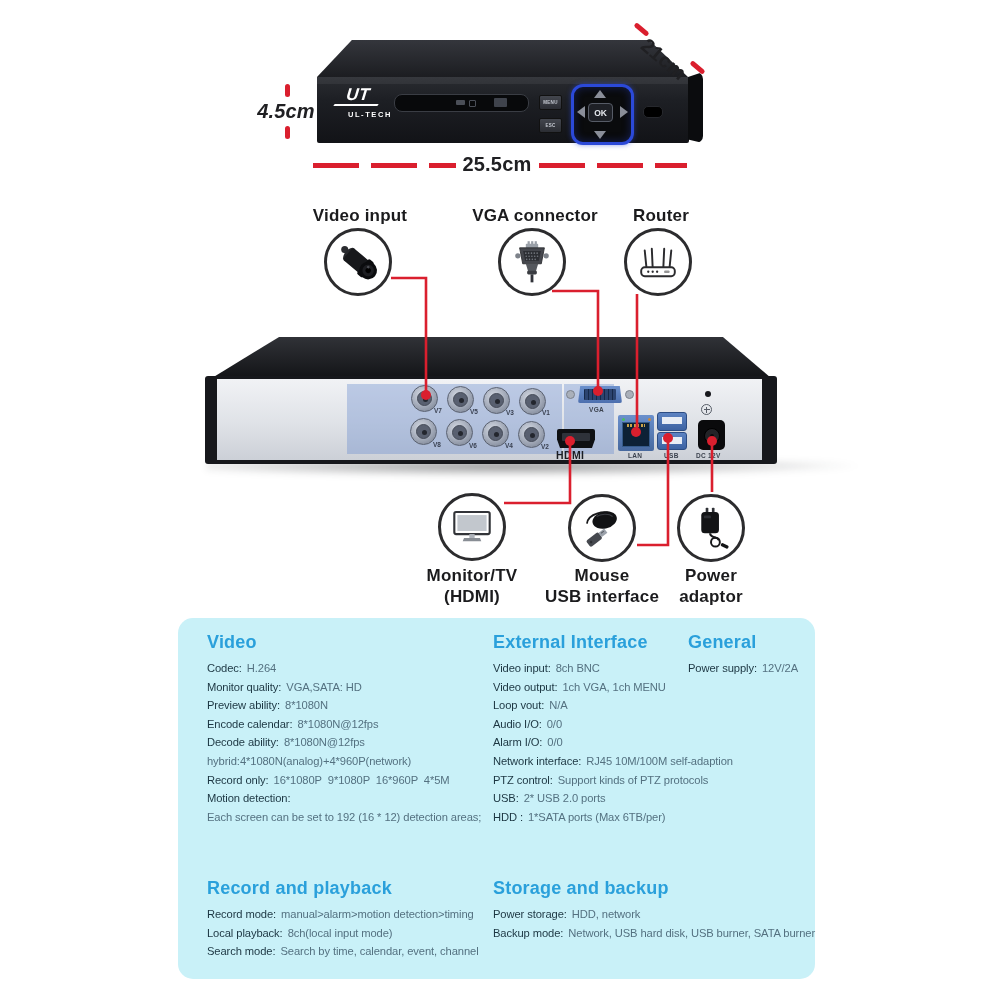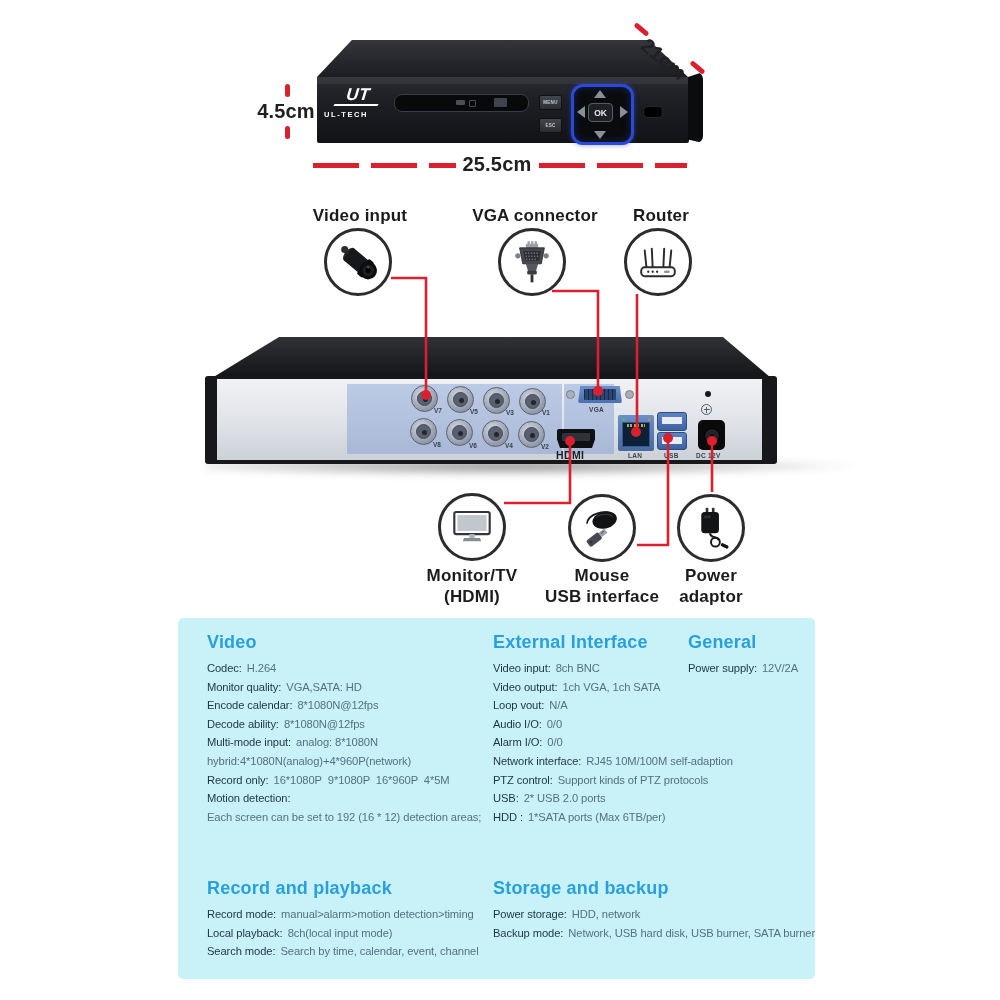--- a/index.html
+++ b/index.html
@@ -13,21 +13,21 @@
     background:linear-gradient(180deg,#34363c 0%,#1c1d21 100%);}
   #fv-face{left:317px;top:77px;width:372px;height:66px;border-radius:0 0 2px 2px;
     background:linear-gradient(180deg,#2a2c31 0%,#1d1f24 35%,#121317 100%);}
   #fv-face:before{content:"";position:absolute;left:0;top:0;width:100%;height:7px;background:rgba(255,255,255,.06);}
   #fv-cap{left:688px;top:72px;width:15px;height:71px;background:#0b0c0e;border-radius:0 7px 7px 0;
     clip-path:polygon(0 7%,100% 0,100% 100%,0 95%);}
   #fv-logo{left:330px;top:85px;width:56px;height:20px;color:#fff;font-size:17px;font-weight:bold;
     font-style:italic;text-align:center;transform:skewX(-6deg);letter-spacing:.5px;}
   #fv-logo-line{left:334px;top:104px;width:44px;height:2px;background:#fff;transform:skewX(-35deg);}
   #fv-brand{left:324px;top:110px;width:68px;color:#fff;font-size:7.5px;font-weight:bold;
-    letter-spacing:1.6px;text-align:left;}
+    letter-spacing:1.6px;text-align:right;}
   #fv-slot{left:394px;top:94px;width:133px;height:16px;background:#08090b;border:1px solid #3a3d44;border-radius:8px;}
   #slot-ic1{left:456px;top:100px;width:9px;height:5px;background:#4a4e57;border-radius:1px;}
   #slot-ic2{left:469px;top:100px;width:5px;height:5px;border:1px solid #4a4e57;border-radius:1px;}
   #slot-ic3{left:494px;top:98px;width:13px;height:9px;background:#3f434c;border-radius:1px;}
   .fv-btn{width:21px;height:13px;background:linear-gradient(#43464e,#2b2d33);border-radius:2px;
     color:#c6cad2;font-size:4.5px;font-weight:bold;display:flex;align-items:center;justify-content:center;
     letter-spacing:.3px;border:1px solid #111;}
   #btn-menu{left:539px;top:95px;}
   #btn-esc{left:539px;top:118px;}
   #dpad{left:571px;top:84px;width:57px;height:55px;background:#0a0b0d;border:3px solid #2b49d8;
@@ -39,21 +39,21 @@
   #arr-right{right:3px;top:18.5px;border-top:6px solid transparent;border-bottom:6px solid transparent;border-left:8px solid #8a8e99;}
   #ok-btn{position:absolute;left:14px;top:16px;width:23px;height:17px;background:#1e2026;border:1px solid #565b66;
     border-radius:4px;color:#e6e9ee;font-size:8.5px;font-weight:bold;display:flex;align-items:center;justify-content:center;}
   #fv-pill{left:643px;top:106px;width:18px;height:10px;background:#000;border:1px solid #26282d;border-radius:5px;}
 
   
   .red{background:#da1f2e;border-radius:3px;}
   .dim-label{font-size:20px;font-weight:bold;color:#202023;text-align:center;letter-spacing:.2px;}
   #dimh-d1{left:285px;top:84px;width:5px;height:13px;}
   #dimh-d2{left:285px;top:126px;width:5px;height:13px;}
-  #dimh-label{left:253px;top:100px;width:66px;}
+  #dimh-label{left:253px;top:100px;width:66px;font-style:italic;}
   #dimw-l{left:313px;top:163px;width:143px;height:5px;
     background:repeating-linear-gradient(90deg,#da1f2e 0 46px,transparent 46px 58px);}
   #dimw-r{left:539px;top:163px;width:148px;height:5px;
     background:repeating-linear-gradient(90deg,#da1f2e 0 46px,transparent 46px 58px);}
   #dimw-label{left:452px;top:153px;width:90px;}
   #dimd-d1{left:633px;top:27px;width:17px;height:5px;transform:rotate(40deg);}
   #dimd-label{left:651px;top:34px;width:60px;transform:rotate(40deg);transform-origin:left top;text-align:left;}
   #dimd-d2{left:689px;top:65px;width:17px;height:5px;transform:rotate(40deg);}
 
   
@@ -120,21 +120,21 @@
     background:#232327;border:1px solid #000;}
   #dc-jack:after{content:"";position:absolute;left:11.5px;top:13.5px;width:4px;height:4px;border-radius:50%;background:#0a0a0c;}
   #vent-dot{left:705px;top:391px;width:6px;height:6px;border-radius:50%;background:#17181c;}
   #ground-sym{left:701px;top:404px;width:11px;height:11px;border:1px solid #565c66;border-radius:50%;box-sizing:border-box;}
   #ground-sym:before{content:"";position:absolute;left:1.5px;top:4px;width:6px;height:1px;background:#565c66;}
   #ground-sym:after{content:"";position:absolute;left:4px;top:1.5px;width:1px;height:6px;background:#565c66;}
 
   #red-overlay{left:0;top:0;width:1000px;height:1000px;z-index:5;pointer-events:none;}
 
   
-  #spec-panel{left:178px;top:618px;width:637px;height:361px;background:#c9f1f8;border-radius:5px;}
+  #spec-panel{left:178px;top:618px;width:637px;height:361px;background:#c9f1f8;border-radius:15px;}
   .spec-sec{position:absolute;}
   .spec-title{font-size:18px;font-weight:bold;color:#2aa0db;letter-spacing:.2px;line-height:22px;}
   .spec-rows{margin-top:9px;}
   .spec-row{height:18.6px;display:flex;align-items:baseline;font-size:11.2px;letter-spacing:-.1px;white-space:pre;}
   .spec-label{font-weight:normal;color:#1c3642;margin-right:5px;}
   .spec-value{color:#547180;}
   #sec-video{left:29px;top:13px;}
   #sec-external{left:315px;top:13px;}
   #sec-general{left:510px;top:13px;}
   #sec-record{left:29px;top:259px;}
@@ -350,34 +350,34 @@
     <div>Mouse</div>
     <div>USB interface</div>
   </div>
 
   <div class="abs" id="spec-panel">
     <div class="spec-sec" id="sec-video">
       <div class="spec-title">Video</div>
       <div class="spec-rows">
           <div class="spec-row"><span class="spec-label">Codec:</span><span class="spec-value">H.264</span></div>
           <div class="spec-row"><span class="spec-label">Monitor quality:</span><span class="spec-value">VGA,SATA: HD</span></div>
+          <div class="spec-row"><span class="spec-label">Preview ability:</span><span class="spec-value">8*1080N</span></div>
           <div class="spec-row"><span class="spec-label">Encode calendar:</span><span class="spec-value">8*1080N@12fps</span></div>
           <div class="spec-row"><span class="spec-label">Decode ability:</span><span class="spec-value">8*1080N@12fps</span></div>
-          <div class="spec-row"><span class="spec-label">Multi-mode input:</span><span class="spec-value">analog: 8*1080N</span></div>
           <div class="spec-row"><span class="spec-value">hybrid:4*1080N(analog)+4*960P(network)</span></div>
           <div class="spec-row"><span class="spec-label">Record only:</span><span class="spec-value">16*1080P  9*1080P  16*960P  4*5M</span></div>
           <div class="spec-row"><span class="spec-label">Motion detection:</span></div>
           <div class="spec-row"><span class="spec-value">Each screen can be set to 192 (16 * 12) detection areas;</span></div>
         </div>
     </div>
     <div class="spec-sec" id="sec-external">
       <div class="spec-title">External Interface</div>
       <div class="spec-rows">
           <div class="spec-row"><span class="spec-label">Video input:</span><span class="spec-value">8ch BNC</span></div>
-          <div class="spec-row"><span class="spec-label">Video output:</span><span class="spec-value">1ch VGA, 1ch SATA</span></div>
+          <div class="spec-row"><span class="spec-label">Video output:</span><span class="spec-value">1ch VGA, 1ch MENU</span></div>
           <div class="spec-row"><span class="spec-label">Loop vout:</span><span class="spec-value">N/A</span></div>
           <div class="spec-row"><span class="spec-label">Audio I/O:</span><span class="spec-value">0/0</span></div>
           <div class="spec-row"><span class="spec-label">Alarm I/O:</span><span class="spec-value">0/0</span></div>
           <div class="spec-row"><span class="spec-label">Network interface:</span><span class="spec-value">RJ45 10M/100M self-adaption</span></div>
           <div class="spec-row"><span class="spec-label">PTZ control:</span><span class="spec-value">Support kinds of PTZ protocols</span></div>
           <div class="spec-row"><span class="spec-label">USB:</span><span class="spec-value">2* USB 2.0 ports</span></div>
           <div class="spec-row"><span class="spec-label">HDD :</span><span class="spec-value">1*SATA ports (Max 6TB/per)</span></div>
         </div>
     </div>
     <div class="spec-sec" id="sec-general">

